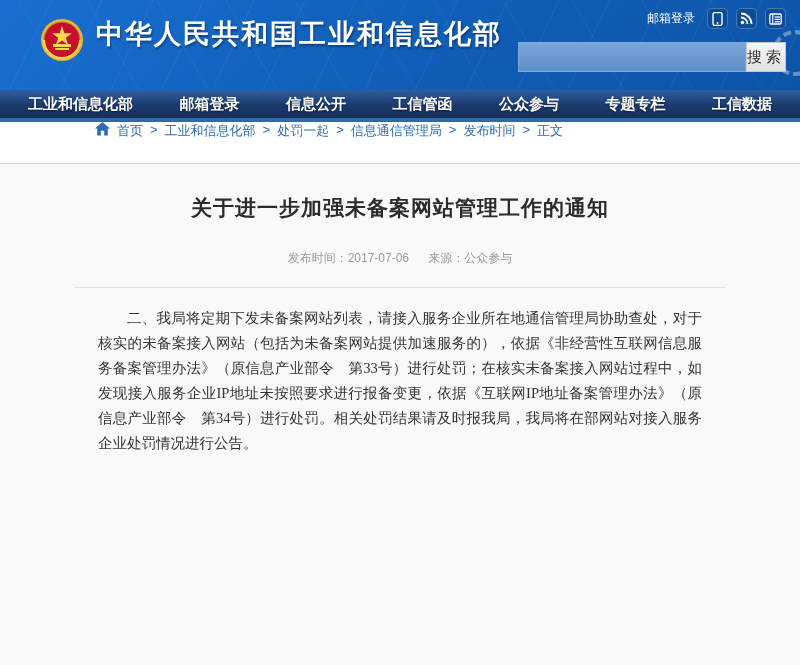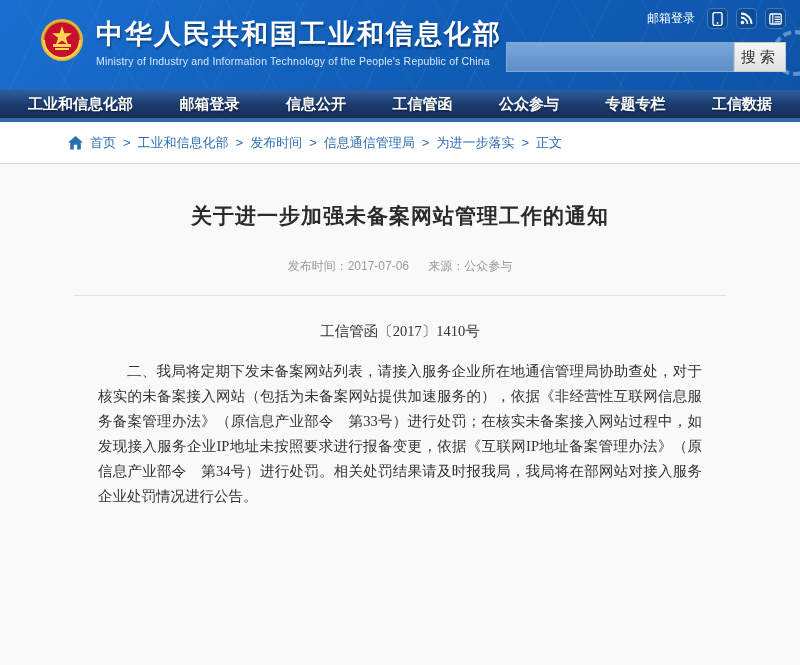--- a/index.html
+++ b/index.html
@@ -26,40 +26,40 @@
   .mail-login { color:#fff; font-size:12px; margin-right:4px; cursor:pointer; }
   .sq-icon { width:21px; height:21px; border-radius:5px; background:#0b4astrong; background:#0c4c97;
     display:flex; align-items:center; justify-content:center; cursor:pointer;
     box-shadow:inset 0 0 0 1px rgba(255,255,255,0.25); }
   .sq-icon svg { display:block; }
 
   .search-area { position:absolute; right:14px; top:42px; display:flex; }
   .search-input { width:228px; height:30px; border:1px solid #7fa9d6; outline:none;
     background:linear-gradient(180deg,#7ca6d8 0%,#5c8ec8 100%); padding:0 8px;
     color:#fff; font-size:13px; }
-  .search-btn { width:52px; height:30px; border:1px solid #c9c9c9; margin-left:0;
+  .search-btn { width:40px; height:30px; border:1px solid #c9c9c9; margin-left:0;
     background:linear-gradient(180deg,#f5f5f5,#e2e2e2); color:#333; font-size:15px;
     letter-spacing:4px; cursor:pointer; font-family:Liberation Serif, serif; }
 
   
   .nav { height:32px; background:linear-gradient(180deg,#2f5f9f 0%,#1b3a6c 55%,#142e58 100%);
     border-bottom:4px solid #2e6aa8; display:flex; align-items:center;
     padding:0 28px; justify-content:space-between; }
   .nav-item { color:#fff; font-size:15px; font-weight:bold; cursor:pointer;
     text-shadow:0 1px 2px rgba(0,0,0,0.45); white-space:nowrap; }
 
   
-  .crumbs { height:41px; display:flex; align-items:center; padding-left:68px;
+  .crumbs { height:41px; display:flex; padding-left:95px;
     background:#fff; font-size:13px; color:#2d6db4; }
   .crumbs .home-ic { margin-right:7px; display:flex; }
   .crumb { color:#2d6db4; cursor:pointer; }
   .crumb-sep { color:#2d6db4; margin:0 7px; }
 
   
-  .panel { height:502px; background:#f9f9f9; border-top:1px solid #dcdcdc; padding:8px 62px; }
+  .panel { height:502px; background:#f9f9f9; border-top:1px solid #dcdcdc; padding:0 62px; }
   .art-title { text-align:center; font-size:21px; font-weight:bold; color:#2b2b2b;
     padding-top:30px; letter-spacing:1px; }
   .art-meta { text-align:center; font-size:12px; color:#9a9a9a; margin-top:28px; }
   .art-meta span { margin:11px 8px; }
   .meta-sep-line { height:1px; background:#e3e3e3; margin:20px 12px 0 12px; }
   .doc-no { text-align:center; font-size:14.5px; color:#333; margin-top:26px;
     font-family:"Liberation Serif","DejaVu Serif",serif; }
   .body-text { margin:18px 36px 0 36px; font-family:"Liberation Serif","DejaVu Serif",serif;
     font-size:14.5px; color:#333; line-height:25px; text-align:justify; }
   .body-text p.indent { text-indent:2em; }
@@ -74,21 +74,20 @@
     <svg class="emblem" viewBox="0 0 44 44">
       <circle cx="22" cy="22" r="21" fill="#e9b53a"></circle>
       <circle cx="22" cy="22" r="18" fill="#c8102e" stroke="#b3871f" stroke-width="1"></circle>
       <polygon fill="#ffd84d" points="22,8 24.4,15.2 32,15.2 25.9,19.8 28.2,27 22,22.6 15.8,27 18.1,19.8 12,15.2 19.6,15.2"></polygon>
       <rect x="13" y="26" width="18" height="3" fill="#ffd84d"></rect>
       <rect x="15" y="30" width="14" height="2" fill="#ffd84d"></rect>
       <path d="M4 22a18 18 0 0 0 36 0" fill="none" stroke="#ffd84d" stroke-width="2"></path>
     </svg>
     <div class="brand-text">
       <div class="cn">中华人民共和国工业和信息化部</div>
-      <div class="en">Ministry of Industry and Information Technology of the People's Republic of China</div>
     </div>
   </div>
 
   <div class="topbar">
     <span class="mail-login">邮箱登录</span>
     <span class="sq-icon">
       <svg width="11" height="14" viewBox="0 0 11 14">
         <rect x="1" y="0.5" width="9" height="13" rx="2" fill="none" stroke="#fff" stroke-width="1.4"></rect>
         <circle cx="5.5" cy="11" r="0.9" fill="#fff"></circle>
       </svg>
@@ -130,39 +129,38 @@
 <div class="crumbs">
   <span class="home-ic">
     <svg width="15" height="14" viewBox="0 0 15 14">
       <path d="M7.5 0 L15 6.4 H12.8 V13.5 H9.2 V8.8 H5.8 V13.5 H2.2 V6.4 H0 Z" fill="#2d6db4"></path>
     </svg>
   </span>
   <span class="crumb">首页</span>
   <span class="crumb-sep">&gt;</span>
   <span class="crumb">工业和信息化部</span>
   <span class="crumb-sep">&gt;</span>
-  <span class="crumb">发布时间</span>
+  <span class="crumb">处罚一起</span>
   <span class="crumb-sep">&gt;</span>
   <span class="crumb">信息通信管理局</span>
   <span class="crumb-sep">&gt;</span>
-  <span class="crumb">为进一步落实</span>
+  <span class="crumb">发布时间</span>
   <span class="crumb-sep">&gt;</span>
   <span class="crumb">正文</span>
 </div>
 
 <div class="panel">
   <div class="art-title">关于进一步加强未备案网站管理工作的通知</div>
 
   <div class="art-meta">
     <span>发布时间：2017-07-06</span>
     <span>来源：公众参与</span>
   </div>
 
   <div class="meta-sep-line"></div>
 
-  <div class="doc-no">工信管函〔2017〕1410号</div>
 
   <div class="body-text">
     <p class="indent">二、我局将定期下发未备案网站列表，请接入服务企业所在地通信管理局协助查处，对于核实的未备案接入网站（包括为未备案网站提供加速服务的），依据《非经营性互联网信息服务备案管理办法》（原信息产业部令　第33号）进行处罚；在核实未备案接入网站过程中，如发现接入服务企业IP地址未按照要求进行报备变更，依据《互联网IP地址备案管理办法》（原信息产业部令　第34号）进行处罚。相关处罚结果请及时报我局，我局将在部网站对接入服务企业处罚情况进行公告。</p>
 
   </div>
 
 </div>
 
 </body></html>

